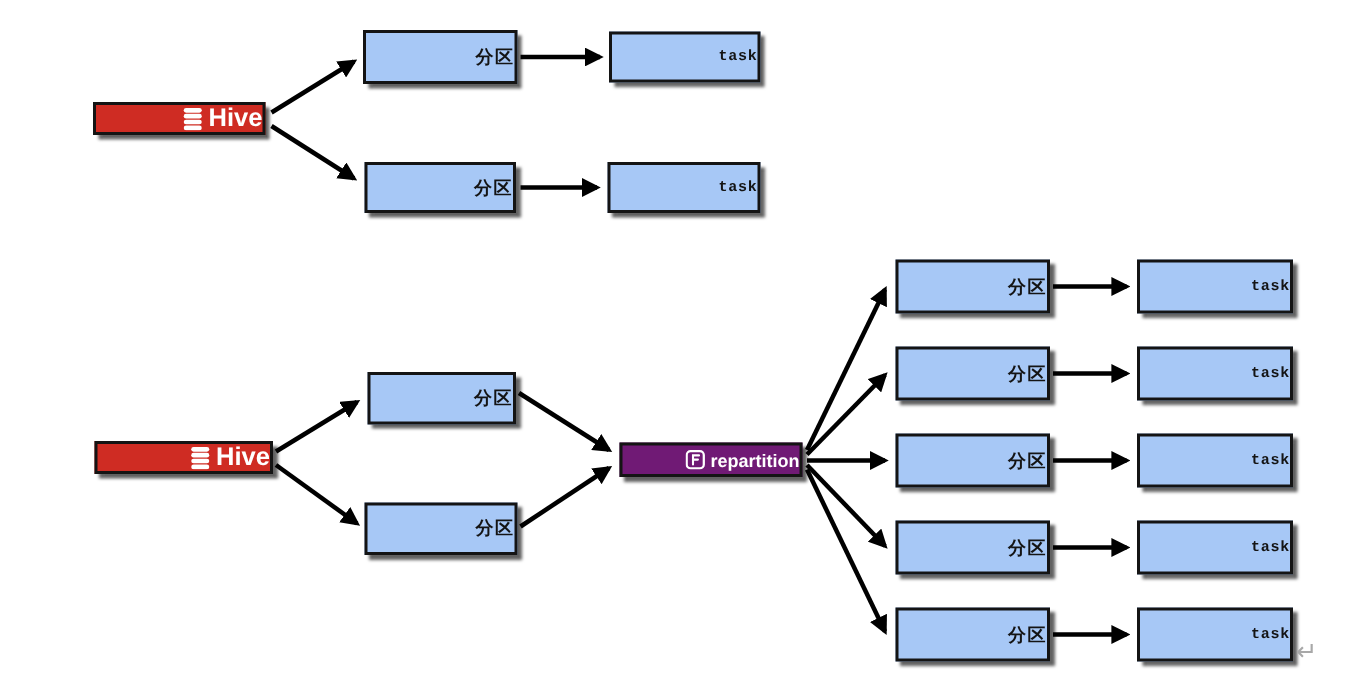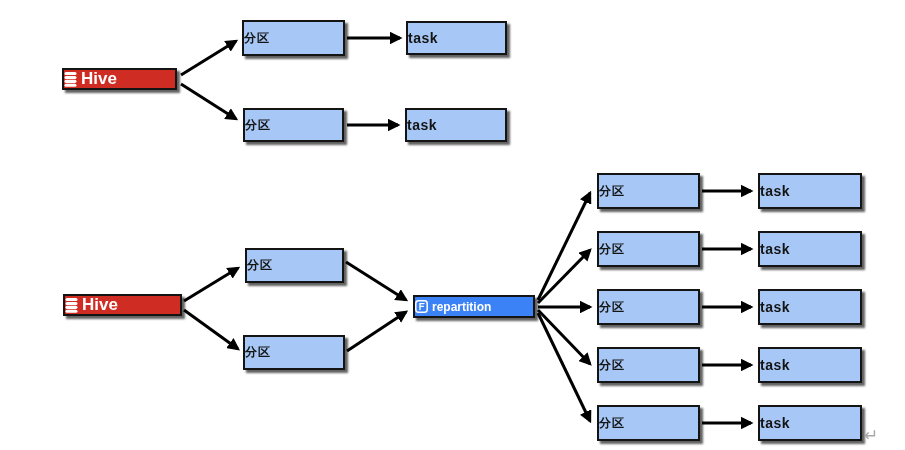--- a/index.html
+++ b/index.html
@@ -2,31 +2,31 @@
 <html><head>
 <meta charset="utf-8">
 <style>
   html,body{margin:0;padding:0;background:#fff;}
   #stage{
     position:relative;width:905px;height:450px;background:#fff;overflow:hidden;
     font-family:"Liberation Sans","DejaVu Sans",sans-serif;
   }
   #edges{position:absolute;left:0;top:0;width:905px;height:450px;}
   .node{
-    position:absolute;display:flex;align-items:center;justify-content:flex-start;
+    position:absolute;display:flex;align-items:center;justify-content:flex-end;
     border:2px solid #141414;box-sizing:border-box;
     box-shadow:3px 3px 2px rgba(0,0,0,0.62);
   }
   .blue-node{background:#a7c8f6;}
   .blue-node .node-label{
     color:#141414;font-weight:bold;font-size:12px;letter-spacing:1px;
   }
-  .blue-node .task-label{font-size:14px;letter-spacing:0.5px;}
+  .blue-node .task-label{font-size:10px;letter-spacing:0.5px;font-family:Liberation Mono, monospace;}
   .hive-node{background:#cf2c23;}
-  .repart-node{background:#3b82f6;}
+  .repart-node{background:#701a75;}
   .white-label{color:#ffffff;font-weight:bold;font-size:17px;margin-left:4px;}
   .repart-node .white-label{font-size:12px;}
   .icon-wrap{display:flex;align-items:center;}
   .return-mark{
     position:absolute;left:864px;top:425px;color:#a8a8a8;font-size:17px;
     font-family:"DejaVu Sans",sans-serif;
   }
 </style>
 </head>
 <body>

